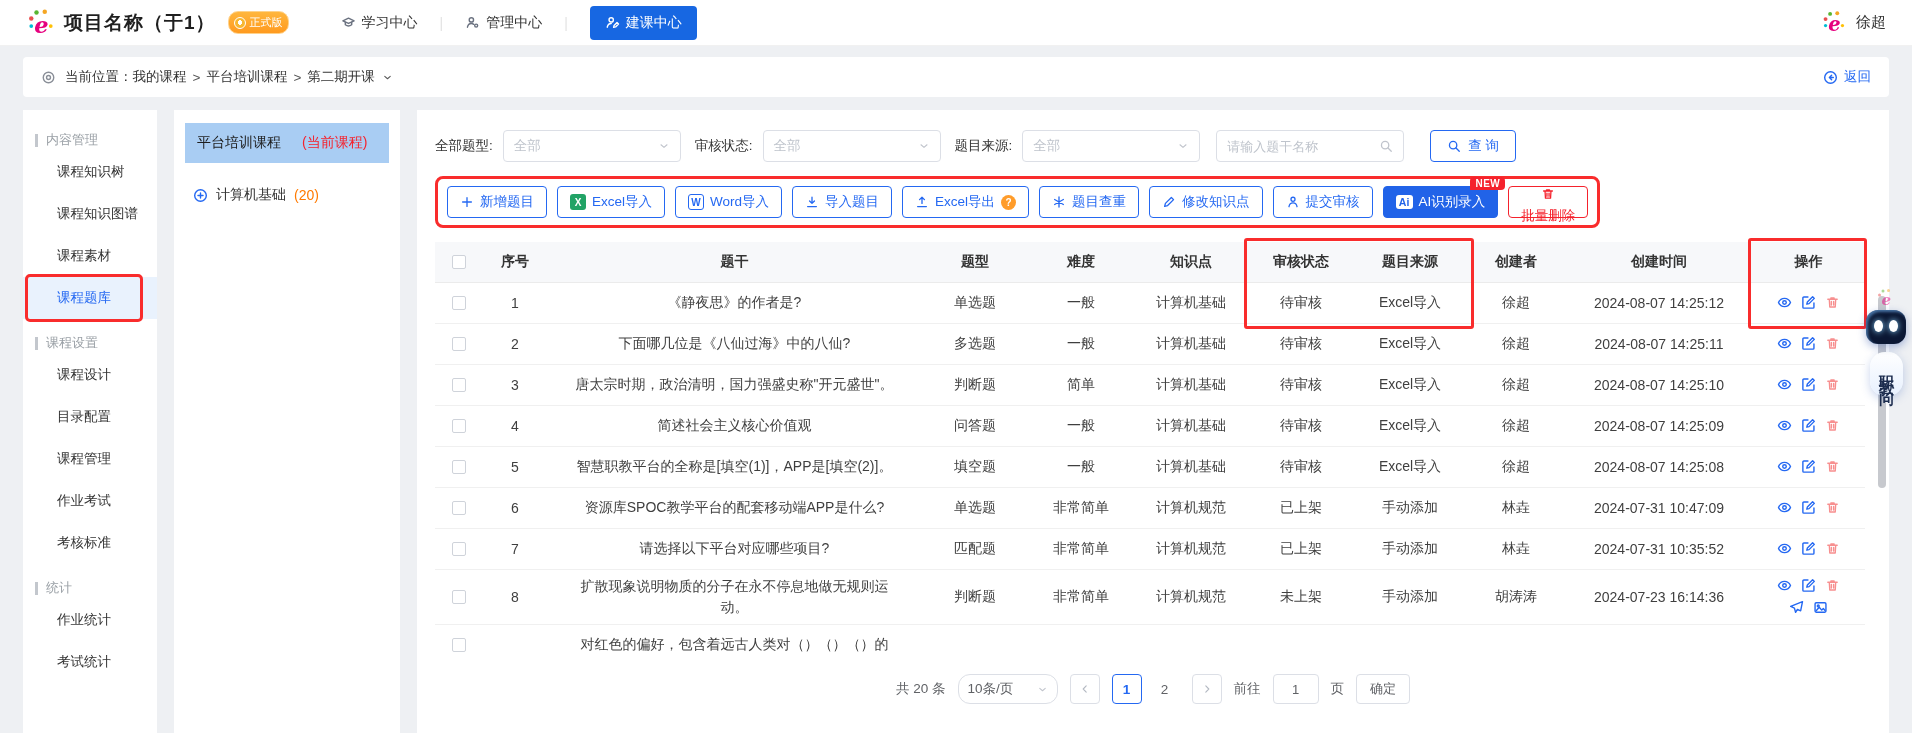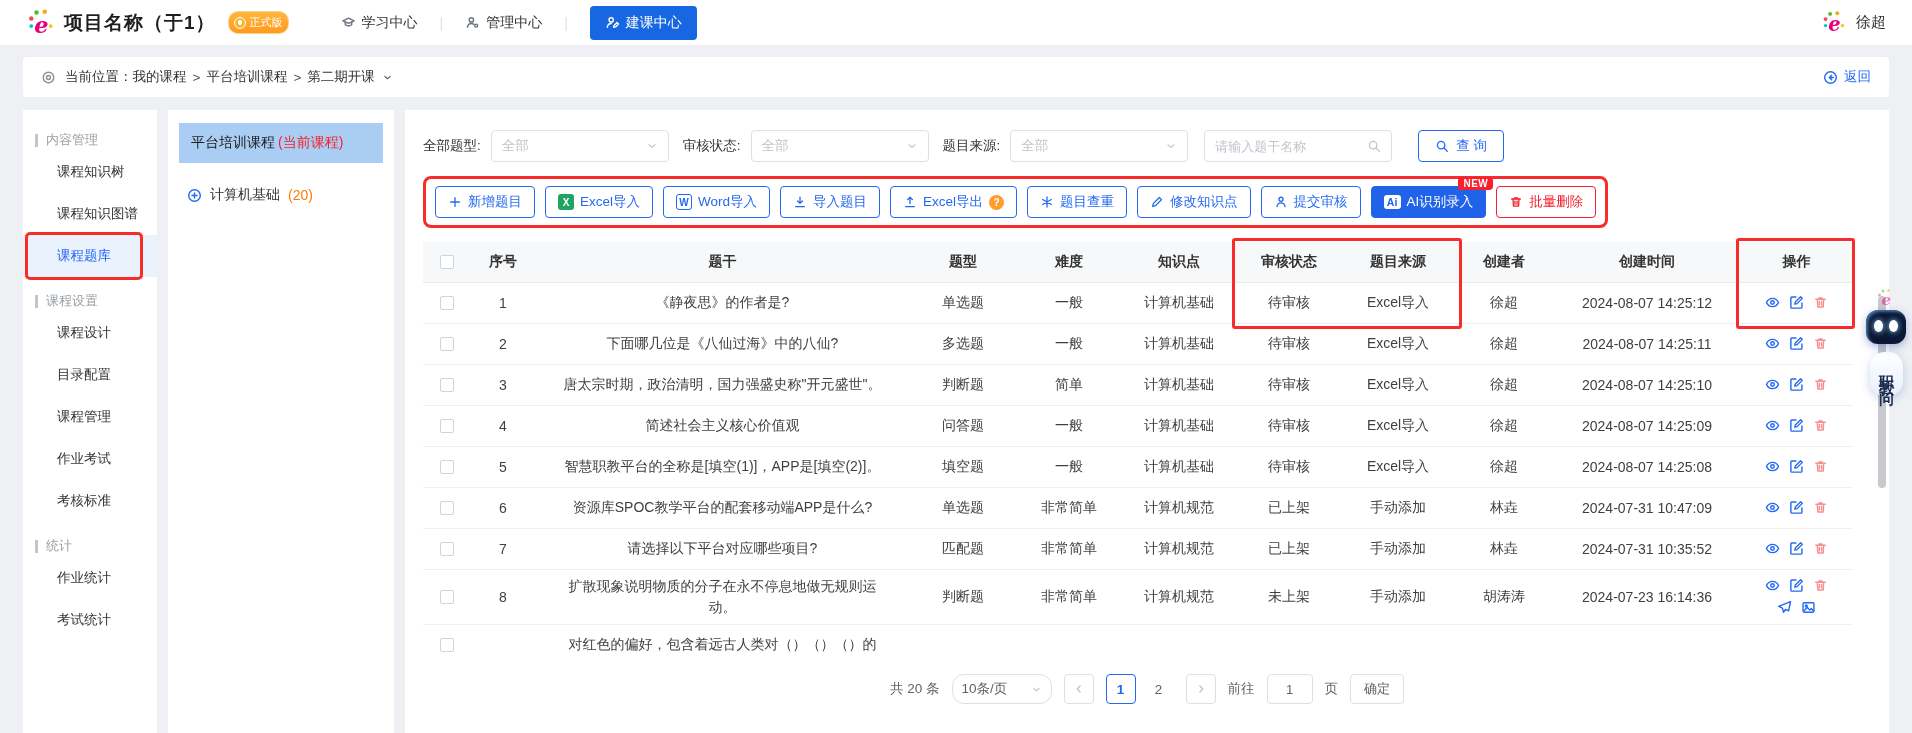--- a/index.html
+++ b/index.html
@@ -23,35 +23,35 @@
   
   .breadcrumb{position:absolute;top:57px;left:23px;right:23px;height:40px;background:#fff;border-radius:4px;display:flex;align-items:center;padding:0 18px;font-size:13.5px;color:#333;}
   .bc-icon{color:#8a8f98;margin-right:9px;display:flex;font-size:15px;}
   .bc-item{cursor:pointer;}
   .bc-sep{margin:0 6px;color:#555;}
   .bc-caret{margin-left:7px;color:#555;display:flex;font-size:11px;}
   .bc-back{margin-left:auto;color:#2468f2;display:flex;align-items:center;gap:6px;cursor:pointer;font-size:13.5px;}
   .bc-back .ic{display:flex;font-size:15px;}
 
   
-  .content{position:absolute;top:110px;left:23px;right:23px;bottom:0;display:flex;gap:11px;}
+  .content{position:absolute;top:110px;left:23px;right:23px;bottom:0;display:flex;gap:17px;}
 
   
   .sidebar{width:134px;background:#fff;padding-top:6px;flex-shrink:0;}
   .sb-section{margin-top:15px;}
   .sb-title{display:flex;align-items:center;gap:8px;color:#9aa0a6;font-size:13px;padding-left:12px;margin-bottom:2px;}
   .sb-bar{width:3px;height:13px;background:#c3c7cd;display:inline-block;}
   .sb-item{padding:12px 0 12px 34px;font-size:13.5px;color:#333;cursor:pointer;position:relative;white-space:nowrap;}
   .sb-item.active{color:#2468f2;background:#e9f2fd;}
   .sb-item.annotated::after{content:"";position:absolute;left:2px;right:14px;top:-3px;bottom:-3px;border:3px solid #f92c2c;border-radius:5px;pointer-events:none;}
 
   
   .tree-panel{width:226px;background:#fff;padding:13px 11px;flex-shrink:0;}
   .tree-current{background:#a9cdf3;padding:11px 12px;font-size:14px;color:#1e1e1e;display:flex;align-items:center;cursor:pointer;white-space:nowrap;}
-  .tree-tag{color:#f5222d;margin-left:3px;}
+  .tree-tag{color:#f5222d;margin-left:21px;}
   .tree-node{margin-top:12px;padding:11px 8px;display:flex;align-items:center;gap:8px;font-size:14px;color:#333;cursor:pointer;white-space:nowrap;}
   .tree-node .ic{color:#2468f2;display:flex;font-size:15px;}
   .tree-count{color:#ff7a00;}
 
   
   .main-panel{flex:1;background:#fff;position:relative;padding:20px 18px 11px;overflow:hidden;}
 
   .filter-row{display:flex;align-items:center;font-size:13.5px;color:#333;gap:10px;}
   .filter-group{display:flex;align-items:center;gap:10px;}
   .f-label{white-space:nowrap;}
@@ -62,21 +62,21 @@
   .search-box input::placeholder{color:#bfc4cc;}
   .search-box .ic{color:#c0c4cc;display:flex;font-size:14px;}
   .query-btn{margin-left:16px;height:32px;padding:0 16px;border:1px solid #2468f2;color:#2468f2;background:#fff;border-radius:4px;display:flex;align-items:center;gap:7px;font-size:13.5px;cursor:pointer;white-space:nowrap;}
   .query-btn .ic{display:flex;font-size:14px;}
 
   
   .toolbar{display:inline-flex;align-items:center;gap:10px;margin-top:14px;padding:7px 9px;border:3px solid #f92c2c;border-radius:8px;}
   .tb-btn{height:32px;padding:0 12px;border:1px solid #2468f2;color:#2468f2;background:#fff;border-radius:4px;display:inline-flex;align-items:center;gap:6px;font-size:13.5px;cursor:pointer;position:relative;white-space:nowrap;}
   .tb-btn .ic{display:flex;font-size:14px;}
   .tb-btn.solid{background:#2163e8;border-color:#2163e8;color:#fff;}
-  .tb-btn.danger{border-color:#f5222d;color:#f5222d;}
+  .tb-btn.danger{border-color:#f5222d;color:#f5222d;flex-direction:column;}
   .fchip{width:16px;height:16px;border-radius:3px;display:flex;align-items:center;justify-content:center;font-size:10px;font-weight:700;}
   .fchip-x{background:#21a366;color:#fff;}
   .fchip-w{border:1.5px solid #2468f2;color:#2468f2;background:#fff;}
   .ai-chip{width:17px;height:14px;background:#fff;color:#2163e8;border-radius:3px;font-size:10.5px;font-weight:700;display:flex;align-items:center;justify-content:center;}
   .q-badge{width:15px;height:15px;border-radius:50%;background:#ff9c2a;color:#fff;font-size:10px;font-weight:700;display:flex;align-items:center;justify-content:center;}
   .new-badge{position:absolute;top:-10px;right:-8px;background:#f5222d;color:#fff;font-size:10px;font-weight:700;padding:1px 5px;border-radius:4px 4px 4px 0;letter-spacing:.5px;}
 
   
   .table-wrap{position:relative;margin-top:14px;}
   .table-scroll{height:416px;overflow:hidden;}
@@ -220,20 +220,21 @@
 
     <aside class="sidebar">
       <div>
           <div class="sb-section">
             <div class="sb-title">
               <span class="sb-bar"></span>
               <span>内容管理</span>
             </div>
             <div class="sb-item">课程知识树</div>
             <div class="sb-item">课程知识图谱</div>
+            <div class="sb-item">课程素材</div>
             <div class="sb-item active annotated">课程题库</div>
           </div>
           <div class="sb-section">
             <div class="sb-title">
               <span class="sb-bar"></span>
               <span>课程设置</span>
             </div>
             <div class="sb-item">课程设计</div>
             <div class="sb-item">目录配置</div>
             <div class="sb-item">课程管理</div>

